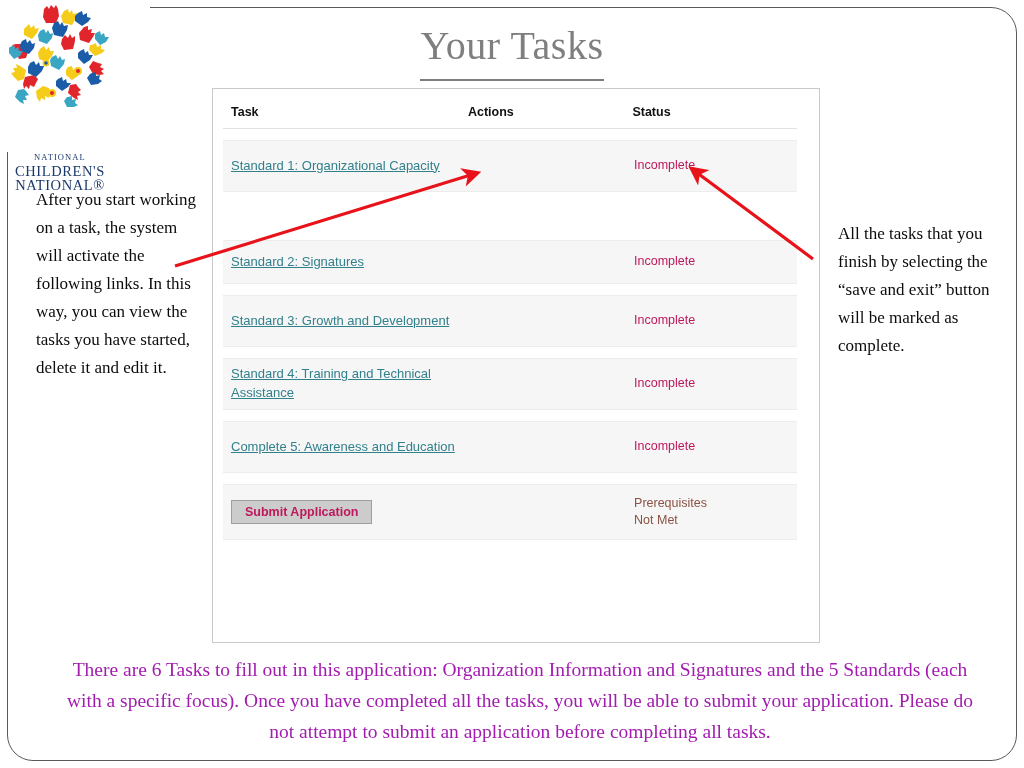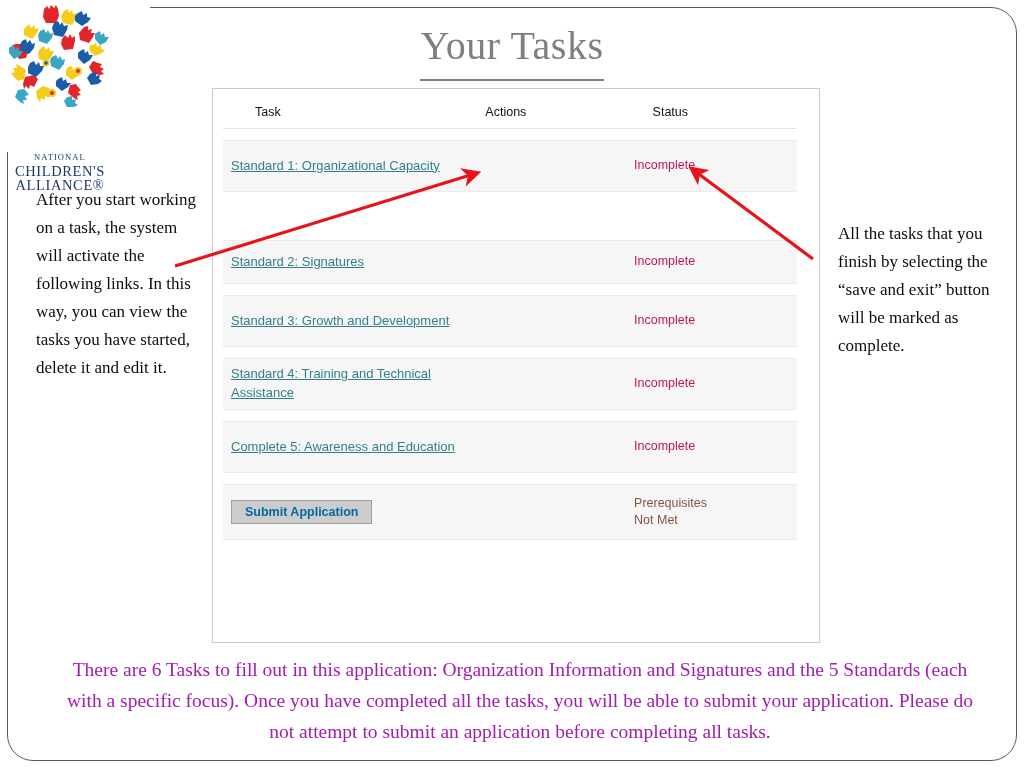--- a/index.html
+++ b/index.html
@@ -115,23 +115,22 @@
     top: 10px;
     width: 574px;
   }
   .thead {
     display: flex;
     padding: 6px 8px 9px 8px;
     border-bottom: 1px solid #e2e2e2;
   }
   .thead .th {
     font-size: 12.5px;
-    font-weight: normal;
+    font-weight: bold;
     color: #111111;
-    margin-left: 24px;
   }
   .col-task   { width: 242px; }
   .col-action { width: 168px; }
   .col-status { width: 160px; }
 
   .trow {
     display: flex;
     align-items: center;
     background: #f6f6f6;
     border-top: 1px solid #ececec;
@@ -178,21 +177,21 @@
 
   .status { font-size: 12.5px; line-height: 1.4; }
   .status.complete   { color: #4f8a3d; }
   .status.incomplete { color: #be185d; }
   .status.prereq     { color: #8a5243; }
 
   .submit-btn {
     display: inline-block;
     background: #cccccc;
     border: 1px solid #9e9e9e;
-    color: #0369a1;
+    color: #be185d;
     font-family: "Liberation Sans", sans-serif;
     font-size: 12.5px;
     font-weight: bold;
     padding: 4px 13px;
     cursor: pointer;
   }
 
   
   .note {
     position: absolute;
@@ -273,21 +272,21 @@
       <circle cx="46" cy="88" r="2" fill="#e0262c"></circle>
       <circle cx="72" cy="66" r="4" fill="#f5cc1a"></circle>
       <circle cx="72" cy="66" r="2" fill="#e0262c"></circle>
       <circle cx="40" cy="58" r="3.5" fill="#f5cc1a"></circle>
       <circle cx="40" cy="58" r="1.8" fill="#1a5ca8"></circle>
     </g>
   </svg>
   <div class="logo-text">
     <span class="l1">NATIONAL</span>
     <span class="l2">CHILDREN'S</span>
-    <span class="l3">ALLIANCE®</span>
+    <span class="l3">NATIONAL®</span>
   </div>
 </div>
 
 <div class="page-title">
   <span>Your Tasks</span>
 </div>
 
 <div class="task-panel">
   <div class="tbl">
 

